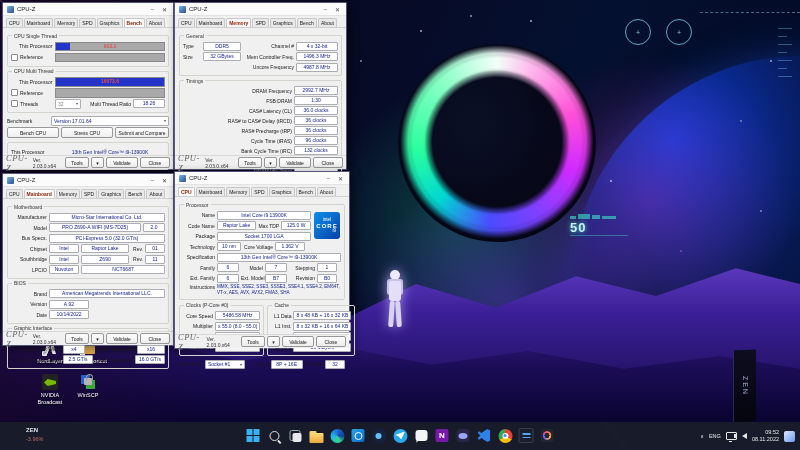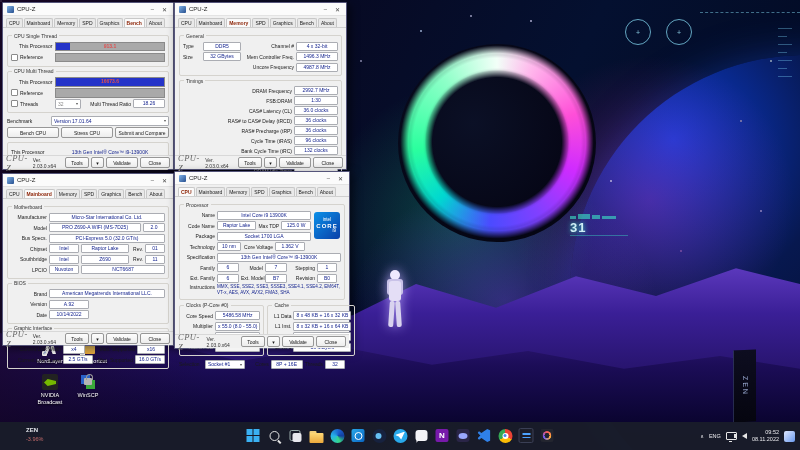--- a/index.html
+++ b/index.html
@@ -227,21 +227,21 @@
   <span>ZEN</span>
 </div>
 
 <div class="abs hud" id="hud42">
   <div class="bars">
     <i style="width:6px;height:3px"></i>
       <i style="width:12px;height:5px"></i>
       <i style="width:8px;height:4px"></i>
       <i style="width:14px;height:3px"></i>
   </div>
-  <div class="num">31</div>
+  <div class="num">50</div>
   <div class="ul"></div>
 </div>
 <div class="abs hud hudc" style="left:625px;top:19px">+</div>
 <div class="abs hud hudc" style="left:666px;top:19px">+</div>
 <div class="abs hud" id="hudline"></div>
 <div class="abs hud" id="dashcol">
   <i></i>
     <i></i>
     <i></i>
     <i></i>

